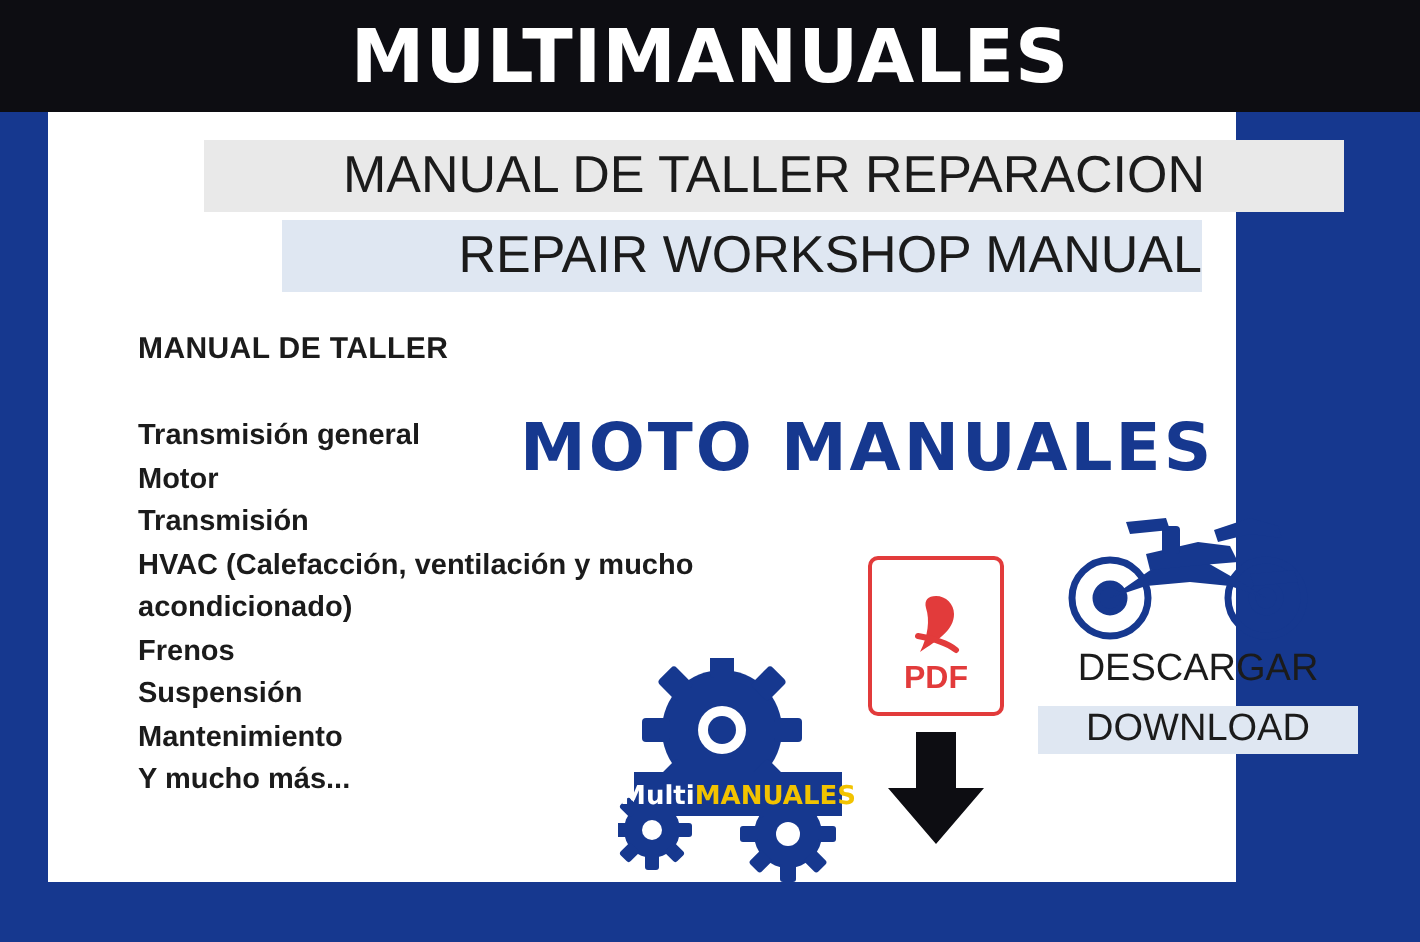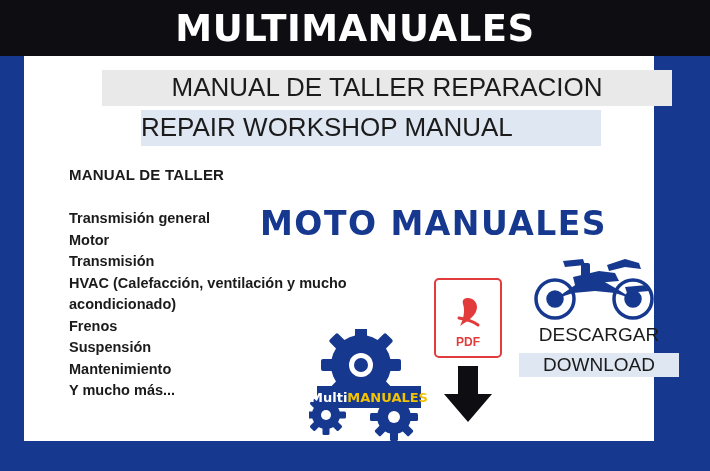--- a/index.html
+++ b/index.html
@@ -39,23 +39,24 @@
     font-weight: bold;
     letter-spacing: 0.5px;
     font-family: "DejaVu Sans", sans-serif;
     white-space: nowrap;
   }
   
   #content-card {
     position: absolute;
     left: 24px;
     top: 56px;
-    width: 630px;
+    width: 548px;
     height: 385px;
     background: #ffffff;
+    padding-left: 46px;
   }
   #right-blue-strip {
     position: absolute;
     right: 0;
     top: 56px;
     width: 24px;
     height: 415px;
     background: #16388f;
   }
   #bottom-blue-strip {
@@ -85,21 +86,21 @@
     color: #1b1b1b;
     background: #e9e9e9;
     padding: 2px 0 3px 0;
     white-space: nowrap;
   }
   #heading-en {
     position: absolute;
     left: 117px;
     top: 54px;
     width: 460px;
-    text-align: left;
+    text-align: right;
     font-size: 26px;
     color: #1b1b1b;
     background: #dfe7f2;
     padding: 2px 0 3px 0;
     white-space: nowrap;
   }
   #subheading {
     position: absolute;
     left: 45px;
     top: 110px;
@@ -163,21 +164,21 @@
     transform: translateX(-50%);
     width: 34px;
     height: 34px;
   }
   #pdf-label {
     position: absolute;
     left: 0;
     right: 0;
     bottom: 7px;
     text-align: center;
-    font-size: 12px;
+    font-size: 16px;
     font-weight: bold;
     color: #e23b3b;
   }
   
   #download-arrow {
     position: absolute;
     left: 418px;
     top: 310px;
     width: 52px;
     height: 58px;

